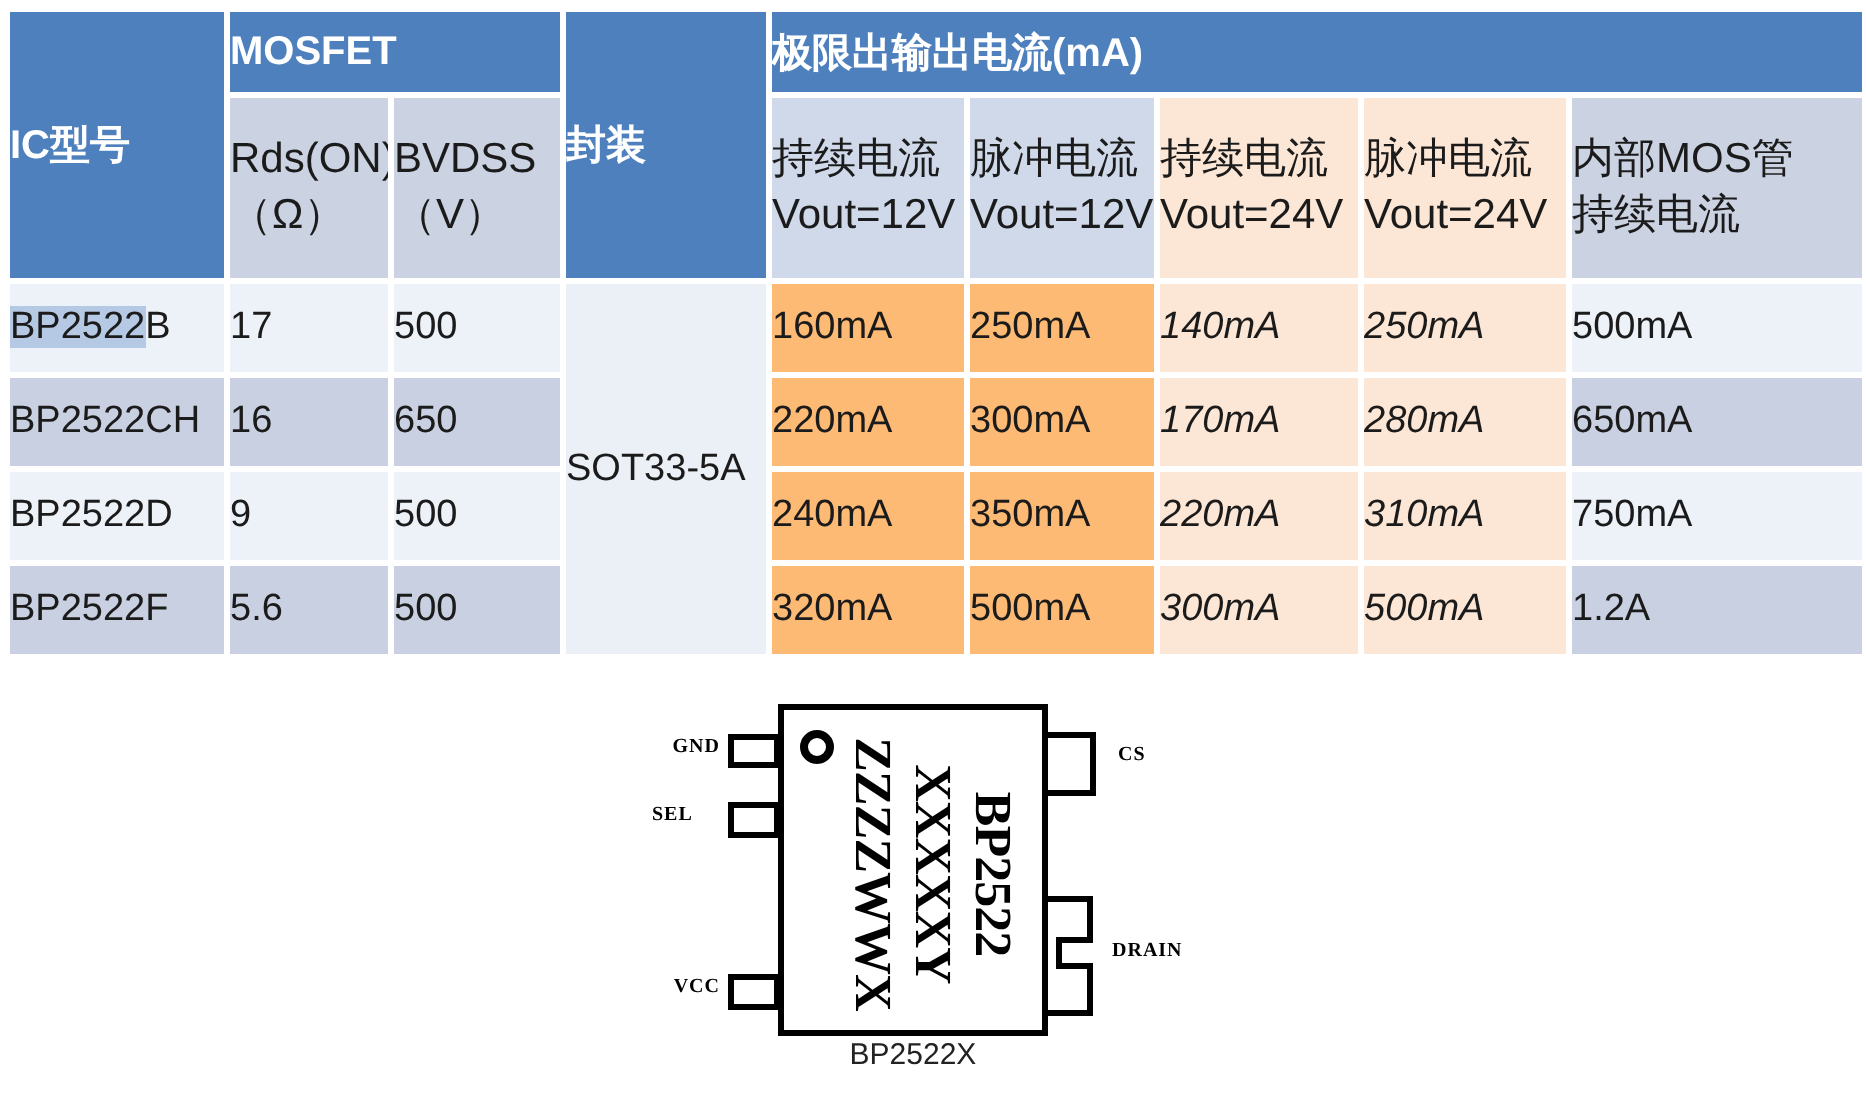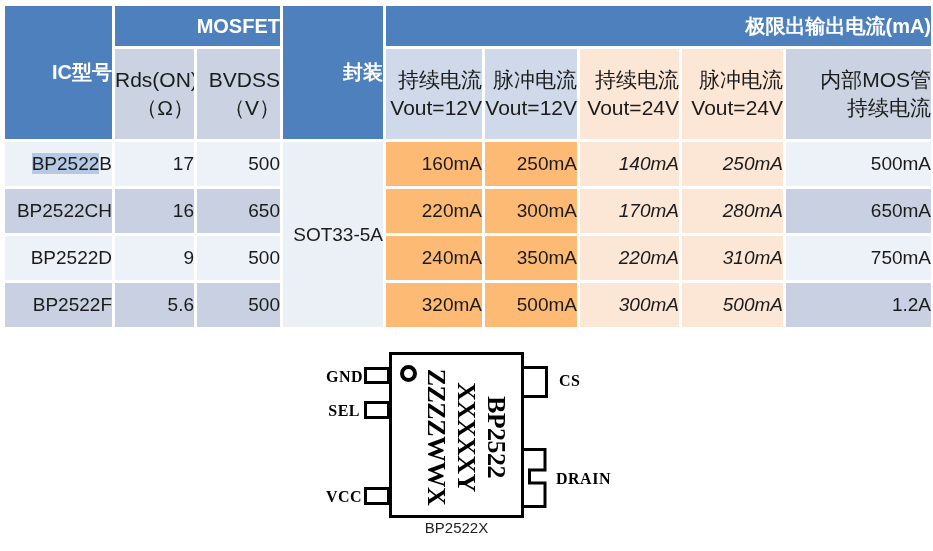--- a/index.html
+++ b/index.html
@@ -1,21 +1,21 @@
 <!DOCTYPE html>
 <html><head>
 <meta charset="utf-8">
 <style>
   html,body{margin:0;padding:0;background:#fff;}
   #page{position:relative;width:933px;height:551px;background:#fff;overflow:hidden;
         font-family:"Liberation Sans","DejaVu Sans",sans-serif;color:#1b1b1b;}
 
   
   table.spec{position:absolute;left:2px;top:3px;width:929px;border-collapse:collapse;table-layout:fixed;}
-  table.spec th,table.spec td{border:3px solid #fff;padding:0;text-align:right;vertical-align:middle;overflow:hidden;}
+  table.spec th,table.spec td{border:3px solid #fff;padding:0;text-align:left;vertical-align:middle;overflow:hidden;}
   .hdr{background:#4e80bd;color:#fff;font-weight:bold;font-size:20px;}
   .sub{font-size:21px;line-height:1.32;font-weight:normal;color:#1b1b1b;}
   .sub-gray{background:#cbd2e2;}
   .sub-blue{background:#cfd9ea;}
   .sub-peach{background:#fce6d5;}
   .row-light{background:#edf1f8;}
   .row-dark{background:#c9d0e1;}
   .c12{background:#fdba74;}
   .c24{background:#fce6d5;font-style:italic;}
   .pkg{background:#ebeff6;}
@@ -27,23 +27,23 @@
   .chip-body{position:absolute;left:389px;top:352px;width:129px;height:160px;
              border:3px solid #000;background:#fff;}
   .pin1-dot{position:absolute;left:400px;top:365px;width:9px;height:9px;border:4px solid #000;border-radius:50%;background:#fff;}
   .pin{position:absolute;background:#fff;border:3px solid #000;}
   .pin-gnd{left:364px;top:367px;width:20px;height:11px;}
   .pin-sel{left:364px;top:401px;width:20px;height:12px;}
   .pin-vcc{left:364px;top:487px;width:20px;height:12px;}
   .pin-cs{left:519px;top:366px;width:23px;height:26px;}
   .pin-drain{position:absolute;left:521px;top:448px;width:28px;height:60px;}
   .pin-label{position:absolute;font-family:"Liberation Serif","DejaVu Serif",serif;
-             font-weight:bold;font-size:16px;color:#000;letter-spacing:0.5px;}
+             font-weight:bold;font-size:10px;color:#000;letter-spacing:0.5px;}
   .lbl-gnd{left:326px;top:368px;width:34px;text-align:right;}
-  .lbl-sel{left:326px;top:402px;width:34px;text-align:right;}
+  .lbl-sel{left:326px;top:402px;width:34px;text-align:left;}
   .lbl-vcc{left:326px;top:488px;width:34px;text-align:right;}
   .lbl-cs{left:559px;top:372px;}
   .lbl-drain{left:556px;top:470px;}
   .marking{position:absolute;left:391px;top:392px;width:150px;height:90px;
            transform:rotate(90deg);text-align:center;
            font-family:"Liberation Serif","DejaVu Serif",serif;font-weight:600;
            font-size:26px;line-height:30px;letter-spacing:-0.5px;color:#000;}
   .chip-caption{position:absolute;left:379px;top:519px;width:155px;text-align:center;
                 font-size:15px;color:#222;}
 </style>

